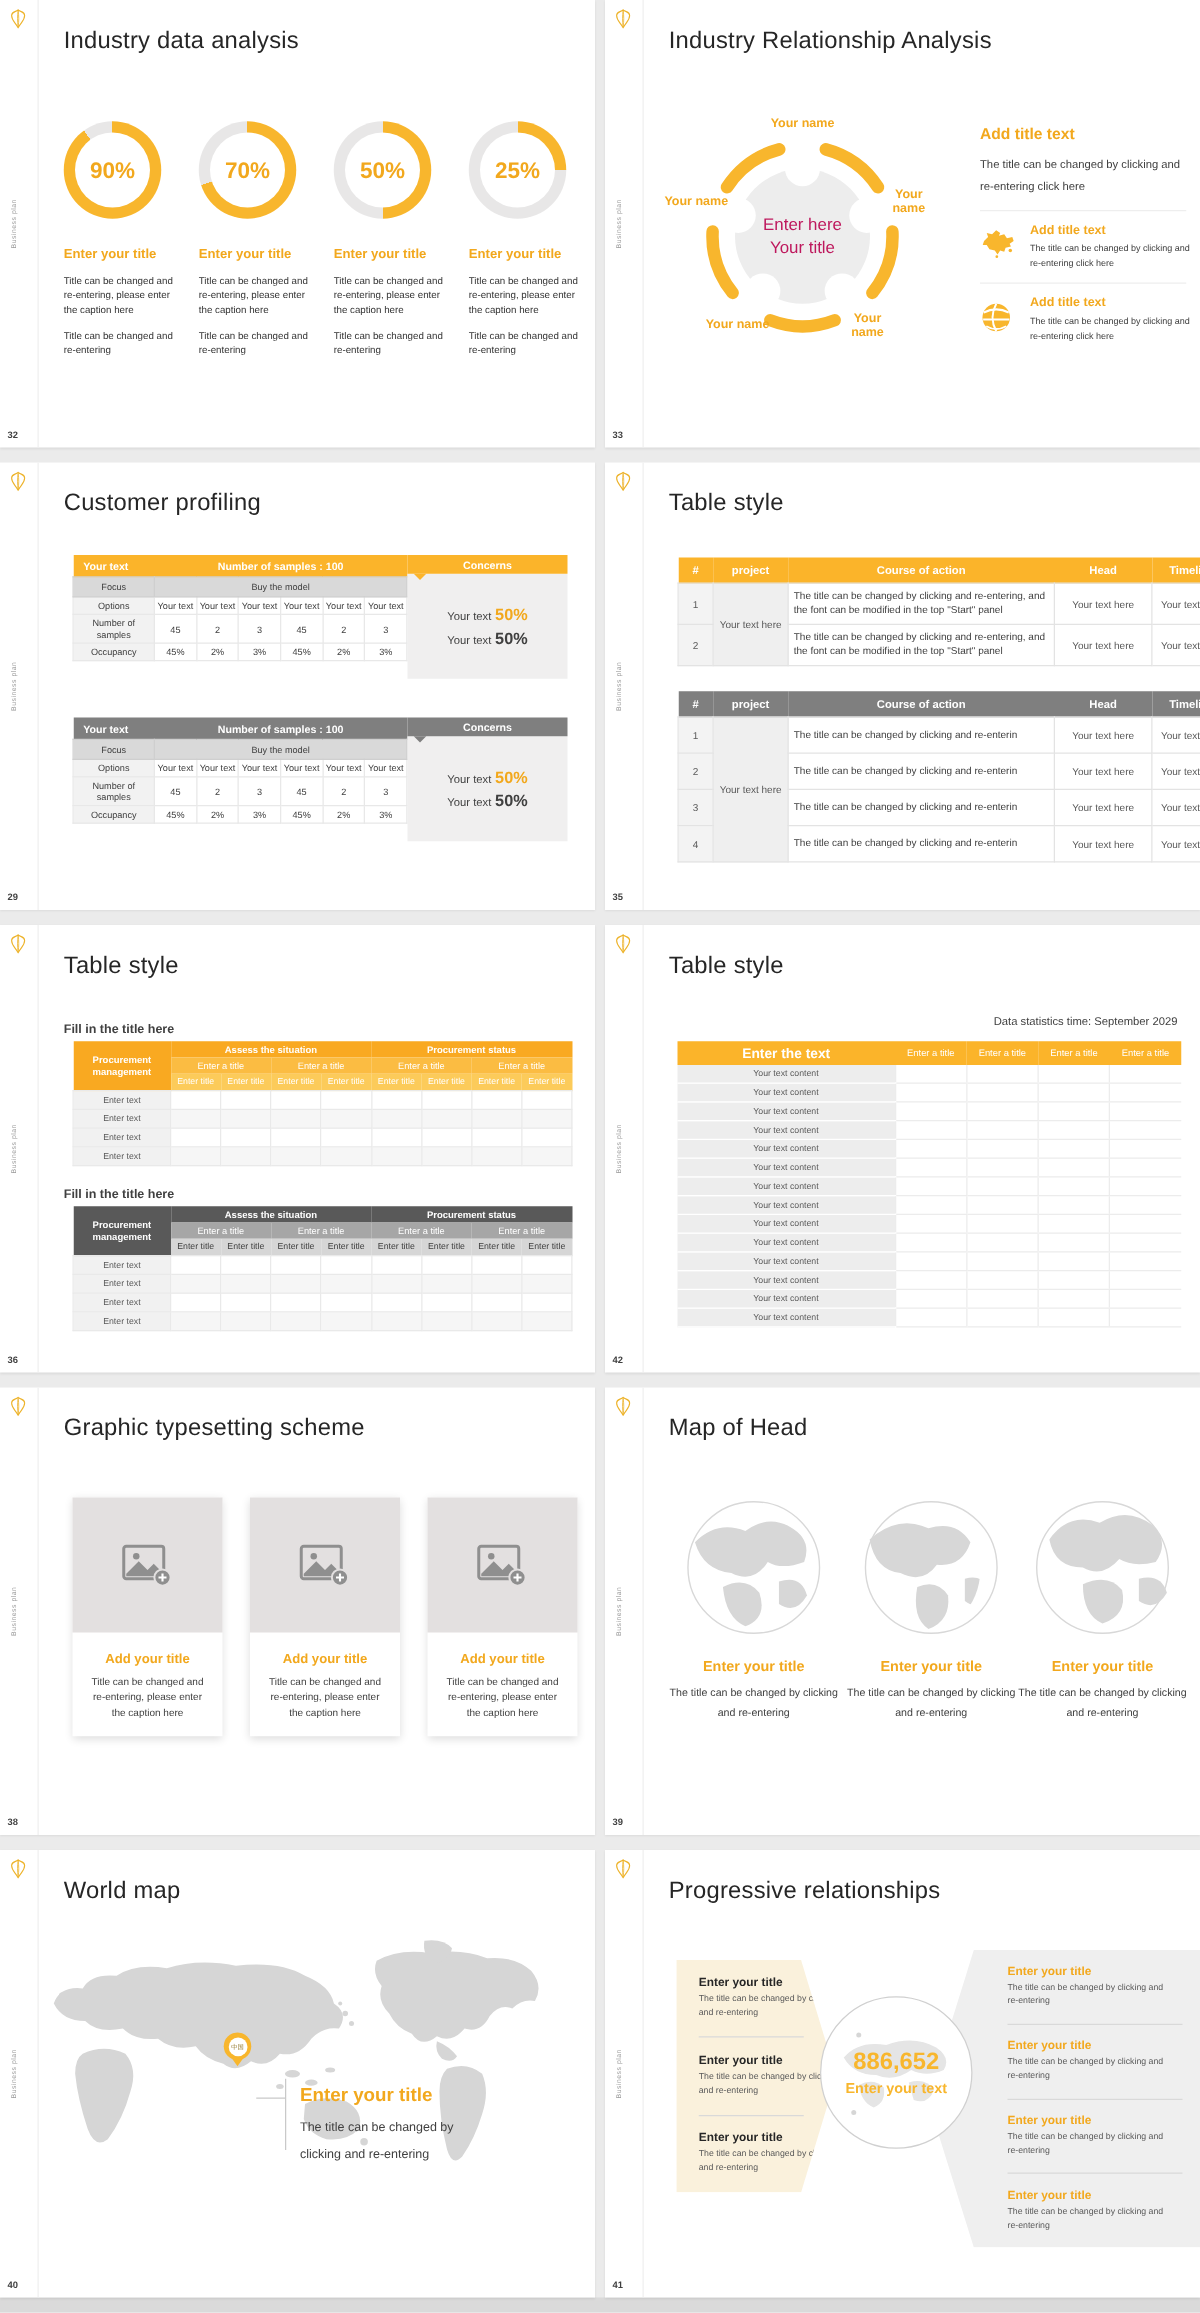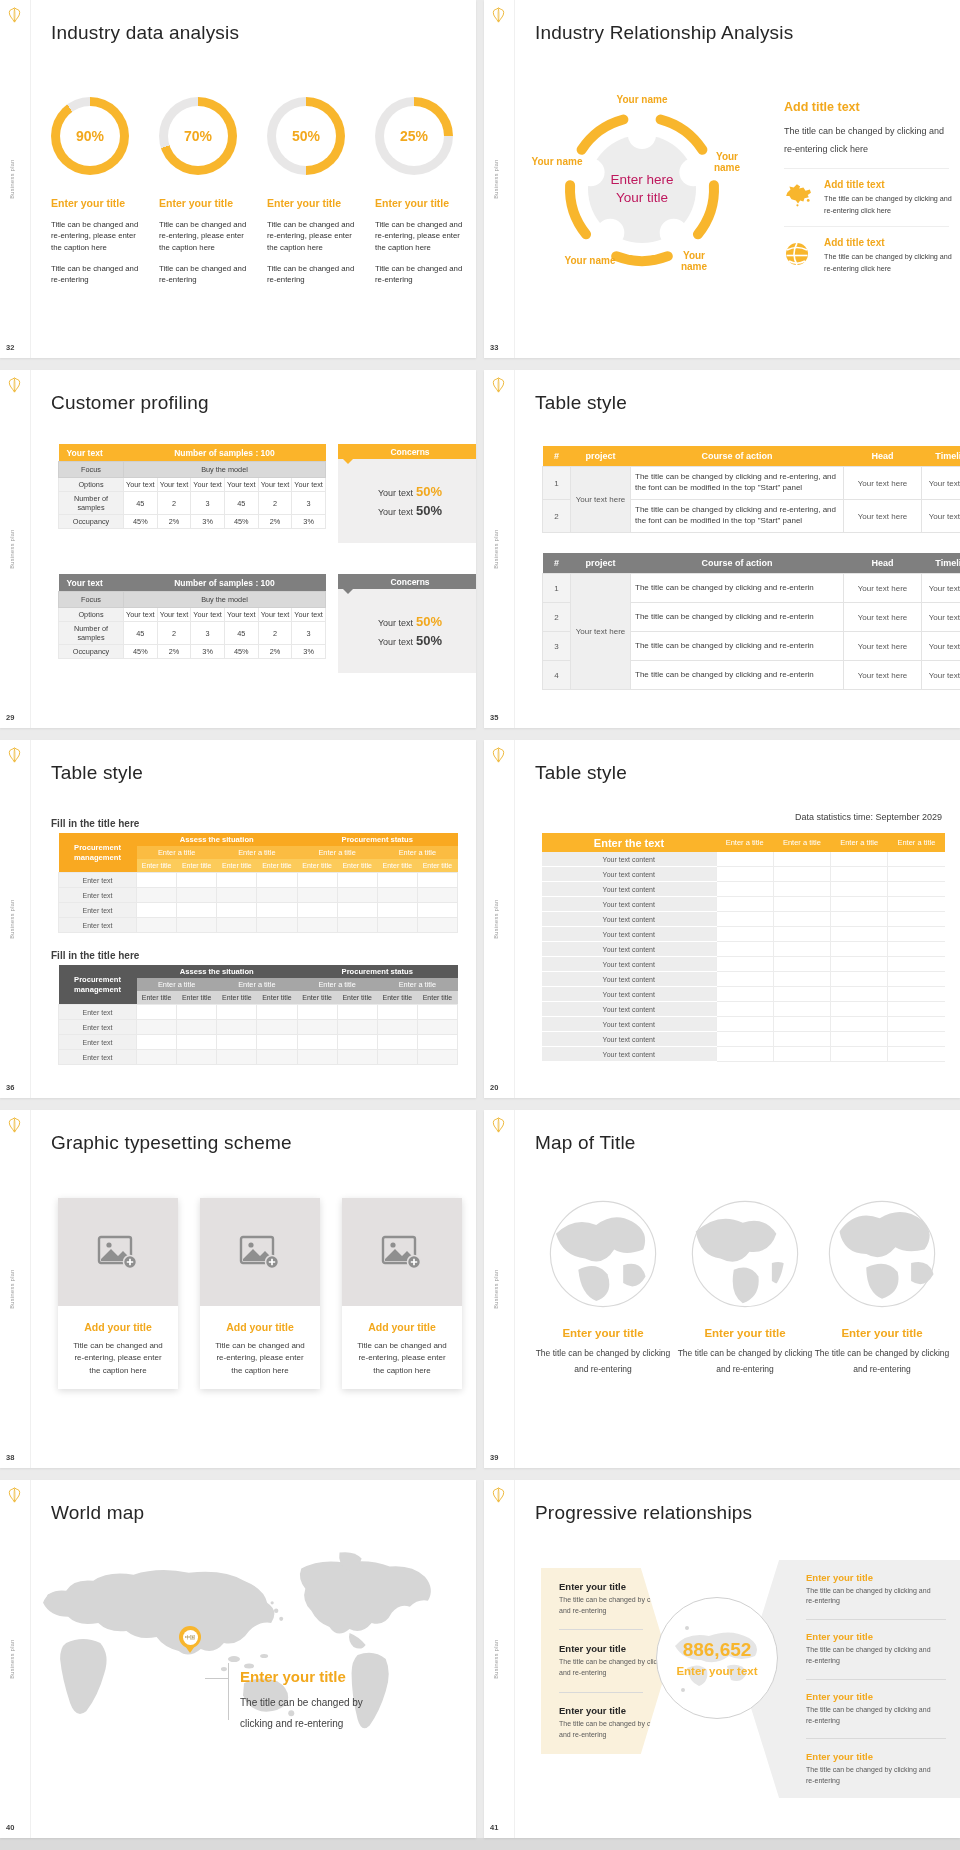--- a/index.html
+++ b/index.html
@@ -10,21 +10,21 @@
   .vline{position:absolute;left:30px;top:0;bottom:0;width:1px;background:#f0f0f0;}
   .vtext{position:absolute;left:12px;top:50%;transform:translate(-50%,-50%) rotate(-90deg);font-size:5.5px;color:#999;letter-spacing:.4px;white-space:nowrap;}
   .snum{position:absolute;left:6px;bottom:6px;font-size:7.5px;font-weight:bold;color:#404040;}
   .stitle{position:absolute;left:51px;top:22px;margin:0;font-size:19px;font-weight:400;color:#262626;letter-spacing:.2px;}
   .bottom-strip{height:12px;background:#dadada;}
 
   
   .s32-row{position:absolute;left:51px;top:97px;display:flex;gap:16px;}
   .dcol{width:92px;}
   .donut{width:78px;height:78px;border-radius:50%;position:relative;}
-  .donut .hole{position:absolute;inset:9px;background:#fff;border-radius:50%;display:flex;align-items:center;justify-content:center;font-size:14px;font-weight:bold;color:#F2A81D;}
+  .donut .hole{position:absolute;inset:9px;background:#fff;border-radius:50%;display:flex;align-items:center;justify-content:center;font-size:18px;font-weight:bold;color:#F2A81D;}
   .dtitle{margin-top:22px;font-size:10.5px;font-weight:bold;color:#F2A81D;}
   .dcap{margin-top:10px;width:92px;font-size:7.8px;color:#333;line-height:1.45;}
 
   
   .diagram{position:absolute;left:73px;top:104px;width:170px;height:170px;}
   .diagram svg{position:absolute;inset:0;overflow:visible;}
   .ctext{position:absolute;inset:0;display:flex;flex-direction:column;align-items:center;justify-content:center;font-size:13.5px;color:#be185d;line-height:1.3;}
   .node{position:absolute;font-size:10px;font-weight:bold;color:#F2A81D;text-align:center;line-height:1.05;transform:translate(-50%,-50%);white-space:pre-line;}
   .panel33{position:absolute;left:300px;top:100px;width:165px;}
   .p33-h{font-size:12.5px;font-weight:bold;color:#F2A81D;margin-bottom:8px;}
@@ -37,21 +37,21 @@
 
   
   .ctable{position:absolute;left:58px;width:268px;border-collapse:collapse;table-layout:fixed;}
   .ctable td{font-size:7.3px;color:#404040;text-align:center;padding:2px 1px;border:1px solid #e8e8e8;background:#fff;}
   .ctable tr.hrow td{border:none;color:#fff;font-weight:bold;font-size:8.5px;height:13px;}
   .ctable.t-yellow tr.hrow td{background:#FBB42A;}
   .ctable.t-gray tr.hrow td{background:#7F7F7F;}
   .ctable tr.hrow td.hleft{text-align:left;padding-left:8px;}
   .ctable tr.frow td{background:#D9D9D9;border-color:#cfcfcf;height:11px;}
   .ctable td.rl{background:#F2F2F2;}
-  .concerns{position:absolute;left:338px;width:144px;}
+  .concerns{position:absolute;left:326px;width:128px;}
   .ctab{position:relative;height:15px;color:#fff;font-weight:bold;font-size:8.5px;display:flex;align-items:center;justify-content:center;}
   .t-yellow-bg{background:#FBB42A;}
   .t-gray-bg{background:#7F7F7F;}
   .ctab::after{content:"";position:absolute;left:5px;top:15px;border:5px solid transparent;border-top-color:inherit;}
   .ctab.t-yellow-bg{border-top-color:#FBB42A;}
   .ctab.t-gray-bg{border-top-color:#7F7F7F;}
   .cbox{background:#F0EFEF;height:84px;display:flex;flex-direction:column;align-items:center;justify-content:center;gap:4px;}
   .cline{font-size:9px;color:#404040;}
   .cline b{font-size:13px;margin-left:3px;}
   .cline.first b{color:#F2A81D;}
@@ -586,21 +586,21 @@
       </table>
   </section>
 
   <section class="slide">
     <svg class="logo" viewBox="0 0 20 24">
         <path d="M10 1 C7 4 2 3 2 8 C2 14 6 16 10 23 C14 16 18 14 18 8 C18 3 13 4 10 1 Z" fill="none" stroke="#EDB32B" stroke-width="1.4"></path>
         <path d="M10 2 C9 9 9 15 10 22 C11 15 11 9 10 2 Z" fill="none" stroke="#EDB32B" stroke-width="1"></path>
       </svg>
     <div class="vline"></div>
     <div class="vtext">Business plan</div>
-    <div class="snum">20</div>
+    <div class="snum">42</div>
     <h1 class="stitle">Table style</h1>
     <div class="note37">Data statistics time: September 2029</div>
     <table class="dtable">
       <tbody>
           <tr class="hd">
             <td class="main" style="width:172px;">Enter the text</td>
             <td>Enter a title</td>
             <td>Enter a title</td>
             <td>Enter a title</td>
             <td>Enter a title</td>
@@ -765,21 +765,21 @@
   </section>
 
   <section class="slide">
     <svg class="logo" viewBox="0 0 20 24">
         <path d="M10 1 C7 4 2 3 2 8 C2 14 6 16 10 23 C14 16 18 14 18 8 C18 3 13 4 10 1 Z" fill="none" stroke="#EDB32B" stroke-width="1.4"></path>
         <path d="M10 2 C9 9 9 15 10 22 C11 15 11 9 10 2 Z" fill="none" stroke="#EDB32B" stroke-width="1"></path>
       </svg>
     <div class="vline"></div>
     <div class="vtext">Business plan</div>
     <div class="snum">39</div>
-    <h1 class="stitle">Map of Title</h1>
+    <h1 class="stitle">Map of Head</h1>
 
     <div class="gcol" style="left:49px;">
       <svg width="112" height="112" viewBox="0 0 100 100">
         <defs>
             <clipPath id="gc1">
               <circle cx="50" cy="50" r="47"></circle>
             </clipPath>
           </defs>
         <circle cx="50" cy="50" r="47" fill="#fff" stroke="#d8d8d8"></circle>
         <g clip-path="url(#gc1)" fill="#d7d7d7">

